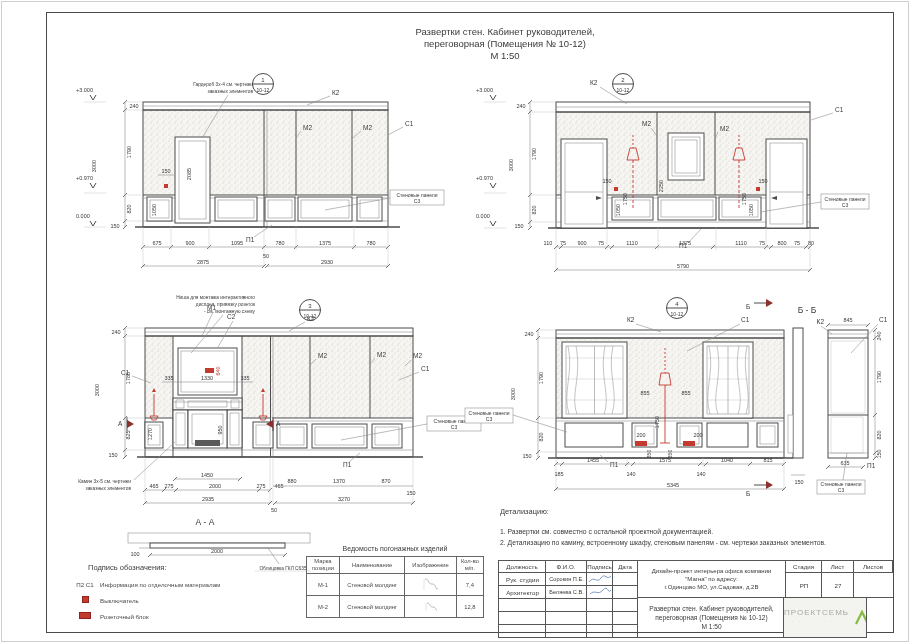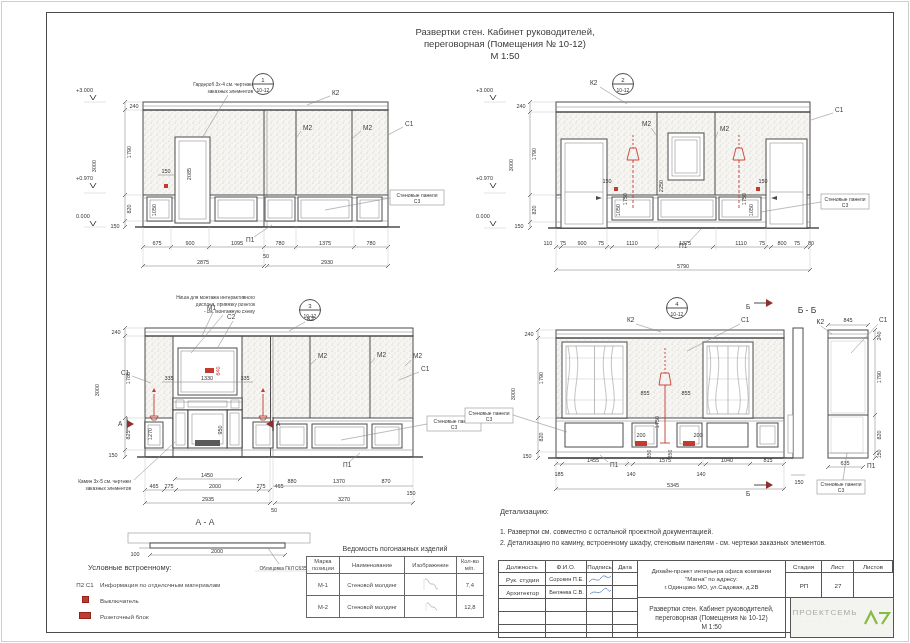--- a/index.html
+++ b/index.html
@@ -619,21 +619,21 @@
     </g>
   </svg>
 
   <div class="notes">
     <div class="nt">Детализацию:</div>
     <div class="nl">1. Развертки см. совместно с остальной проектной документацией.</div>
     <div class="nl">2. Детализацию по камину, встроенному шкафу, стеновым панелям - см. чертежи заказных элементов.</div>
   </div>
 
   <div class="legend">
-    <div class="lg-title">Условные встроенному:</div>
+    <div class="lg-title">Подпись обозначения:</div>
     <div class="lg-row">
       <span class="lg-ic tagtxt">П2 С1</span>
       <span>Информация по отделочным материалам</span>
     </div>
     <div class="lg-row">
       <span class="lg-ic"><span class="sw-ic"></span></span>
       <span>Выключатель</span>
     </div>
     <div class="lg-row">
       <span class="lg-ic"><span class="so-ic"></span></span>
@@ -719,21 +719,21 @@
     <div class="cell b cen" style="left:323px;top:0;width:33px;height:13px">Лист</div>
     <div class="cell b cen" style="left:355px;top:0;width:40px;height:13px">Листов</div>
     <div class="cell cen" style="left:287px;top:12px;width:37px;height:26px;border-bottom:1px solid #555">РП</div>
     <div class="cell cen" style="left:323px;top:12px;width:33px;height:26px;border-bottom:1px solid #555">27</div>
     <div class="cell cen" style="left:355px;top:12px;width:40px;height:26px;border-bottom:1px solid #555"></div>
     <div class="cell b cen" style="left:139px;top:37px;width:149px;height:41px;font-size:6.6px;line-height:9px;flex-direction:column">
       <div>Развертки стен. Кабинет руководителей,</div>
       <div>переговорная (Помещения № 10-12)</div>
       <div>М 1:50</div>
     </div>
-    <div class="cell b logo-box" style="left:292px;top:37px;width:104px;height:41px">
+    <div class="cell b logo-box" style="left:285px;top:37px;width:84px;height:41px">
       <span class="logo-txt">
         <span>ПРОЕКТСЕМЬ</span><br>
         <span class="logo-sub">· · · · · · · · · ·</span>
       </span>
       <svg width="30" height="18">
         <path d="M3,15 L9,3 L15,15" stroke="#85bb3f" stroke-width="2.2" fill="none"></path>
         <path d="M17,4 L27,4 L20,15" stroke="#85bb3f" stroke-width="2.2" fill="none"></path>
       </svg>
     </div>
   </div>

